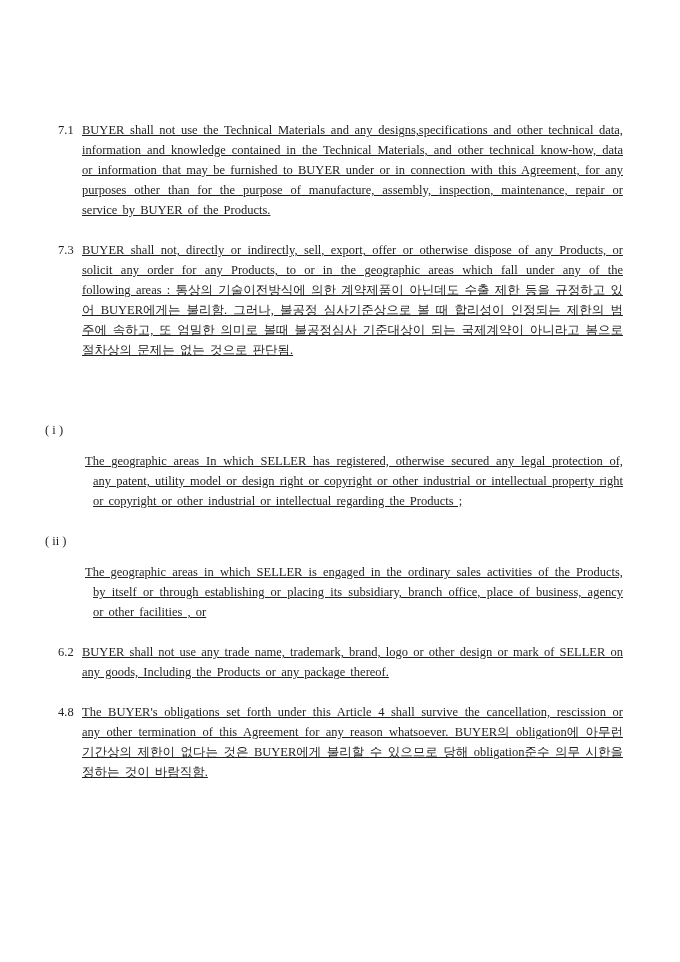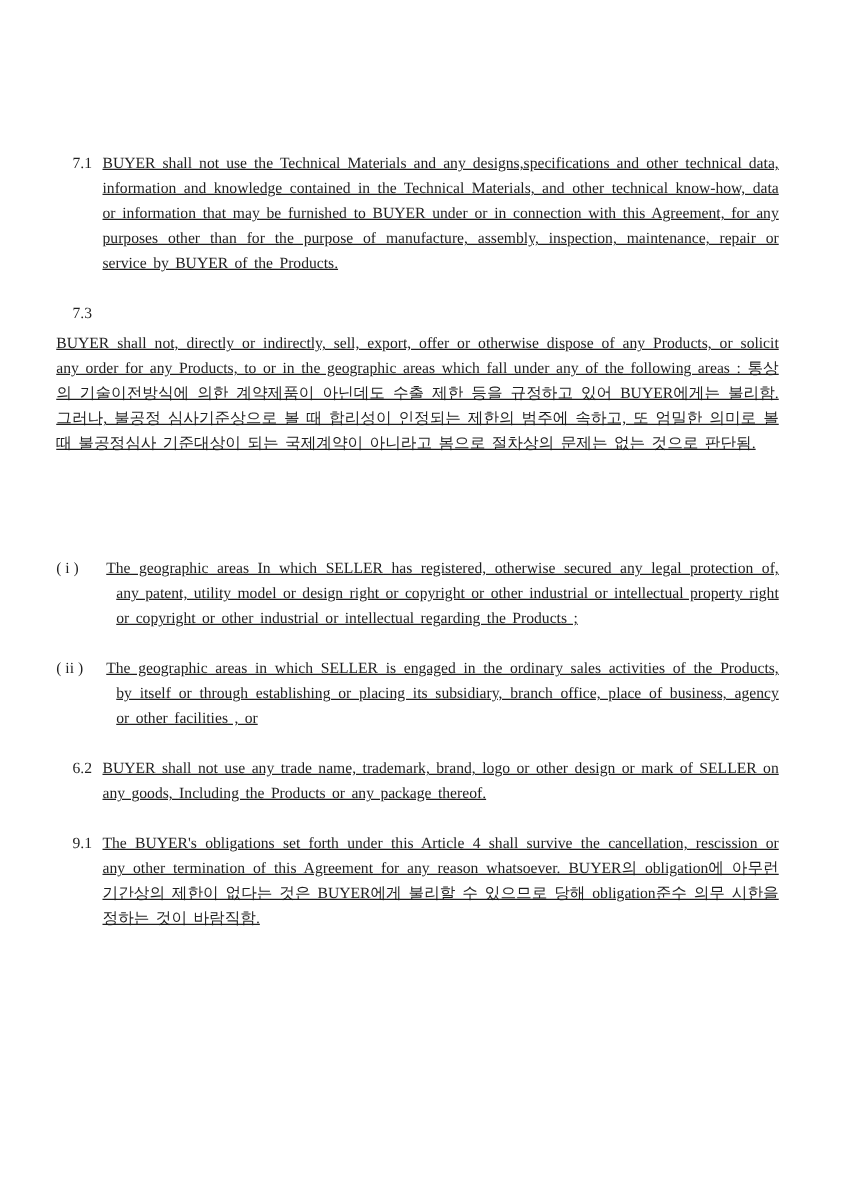--- a/index.html
+++ b/index.html
@@ -39,24 +39,24 @@
   }
   .para .body {
     flex: 1 1 auto;
     text-align: justify;
     word-spacing: 2px;
     text-decoration: underline;
   }
   .roman .body {
     padding-left: 8px;
     text-indent: -8px;
+    margin-top: 31px;
   }
   .gap-after-large {
-    margin-bottom: 80px;
-    flex-direction: column;
+    margin-bottom: 60px;
   }
 </style>
 </head>
 <body>
 
 <div class="page">
 
   <section class="para numbered">
     <span class="marker">7.1</span>
     <div class="body">BUYER shall not use the Technical Materials and any designs,specifications and other technical data, information and knowledge contained in the Technical Materials, and other technical know-how, data or information that may be furnished to BUYER under or in connection with this Agreement, for any purposes other than for the purpose of manufacture, assembly, inspection, maintenance, repair or service by BUYER of the Products.</div>
@@ -78,17 +78,17 @@
     <div class="body">The geographic areas in which SELLER is engaged in the ordinary sales activities of the Products, by itself or through establishing or placing its subsidiary, branch office, place of business, agency or other facilities , or</div>
   </section>
 
 
   <section class="para numbered">
     <span class="marker">6.2</span>
     <div class="body">BUYER shall not use any trade name, trademark, brand, logo or other design or mark of SELLER on any goods, Including the Products or any package thereof.</div>
   </section>
 
   <section class="para numbered">
-    <span class="marker">9.1</span>
+    <span class="marker">4.8</span>
     <div class="body">The BUYER's obligations set forth under this Article 4 shall survive the cancellation, rescission or any other termination of this Agreement for any reason whatsoever. BUYER의 obligation에 아무런 기간상의 제한이 없다는 것은 BUYER에게 불리할 수 있으므로 당해 obligation준수 의무 시한을 정하는 것이 바람직함.</div>
   </section>
 
 </div>
 
 </body></html>

